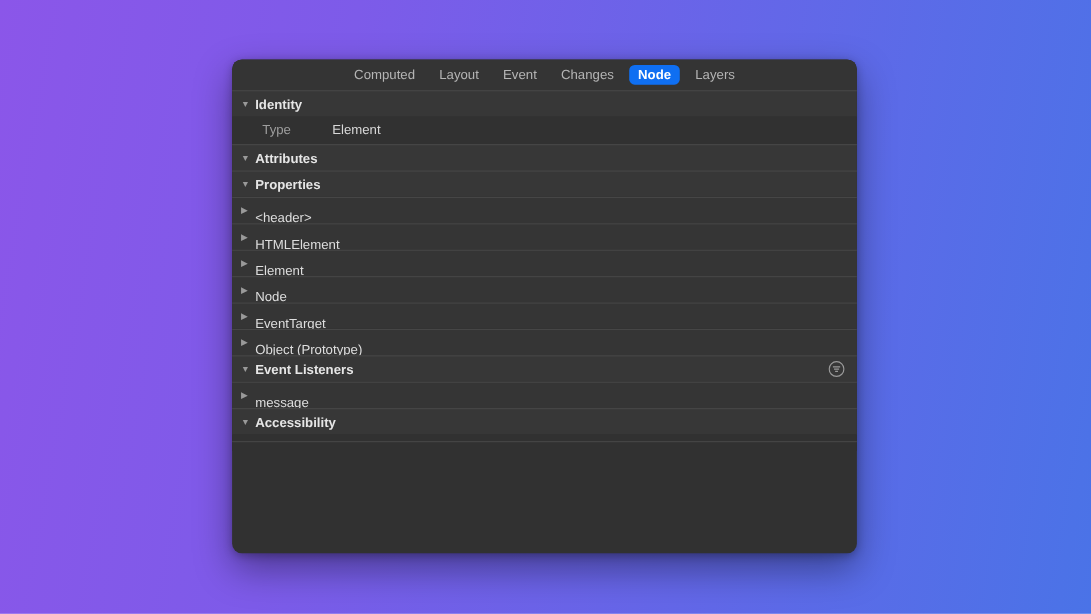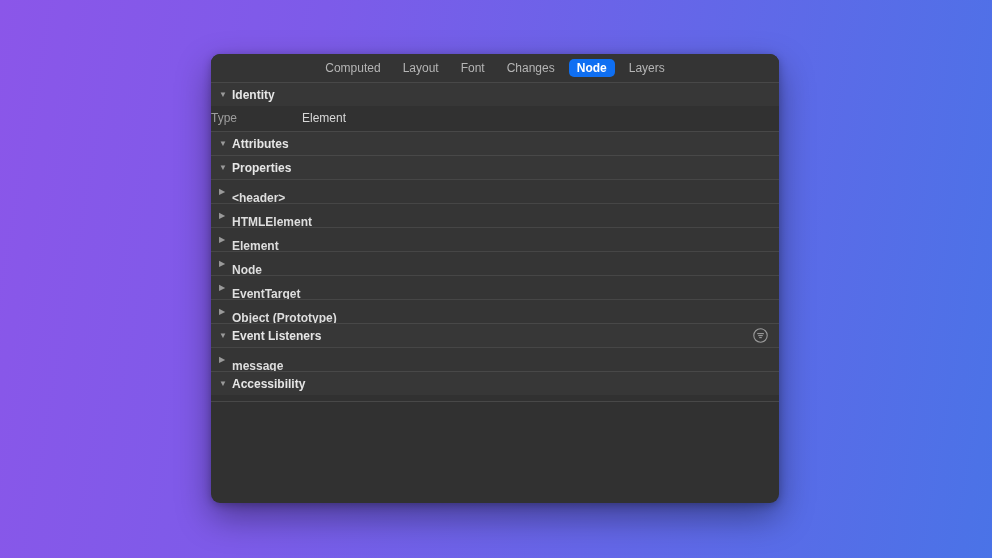--- a/index.html
+++ b/index.html
@@ -57,42 +57,42 @@
   .hrow .title { font-weight: bold; color: #e6e6e6; }
   .grow {
     height: 24px;
     flex: 0 0 24px;
     background: #353535;
     border-top: 1px solid #464646;
     display: flex;
     align-items: center;
     padding-left: 7px;
   }
-  .grow .gtitle { font-weight: bold; color: #dedede; margin-top: 12px; }
+  .grow .gtitle { font-weight: normal; color: #dedede; margin-top: 12px; }
   .tri {
     width: 14px;
     flex: 0 0 14px;
     font-size: 8px;
     color: #9a9a9a;
     text-align: left;
     line-height: 1;
     padding-left: 1px;
   }
   
   .content { background: #313131; }
   .kv-block { padding: 2px 0 4px 0; }
   .kv-row {
     height: 19px;
     display: flex;
     align-items: center;
   }
   .kv-label {
     width: 81px;
     flex: 0 0 81px;
-    text-align: left;
+    text-align: center;
     color: #9e9e9e;
   }
   .kv-value {
     margin-left: 10px;
     color: #d8d8d8;
   }
   .kv-value.link { text-decoration: underline; cursor: pointer; }
   .empty-note {
     height: 18px;
     display: flex;
@@ -115,21 +115,21 @@
   }
 </style>
 </head>
 <body>
 
 <div class="panel">
 
   <div class="tabbar">
     <span class="tab">Computed</span>
     <span class="tab">Layout</span>
-    <span class="tab">Font</span>
+    <span class="tab">Event</span>
     <span class="tab">Changes</span>
     <span class="tab active">Node</span>
     <span class="tab">Layers</span>
   </div>
 
   <div class="hrow">
     <span class="tri">▼</span>
     <span class="title">Identity</span>
   </div>
   <div class="content kv-block">

